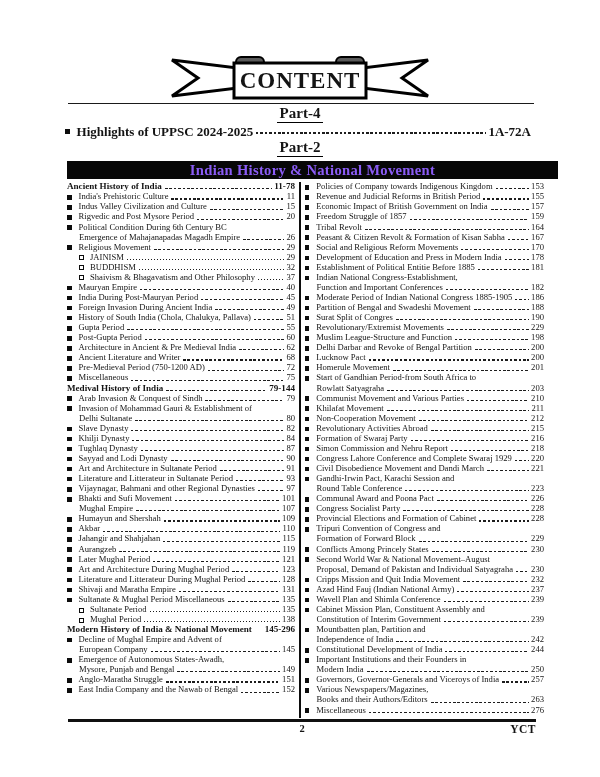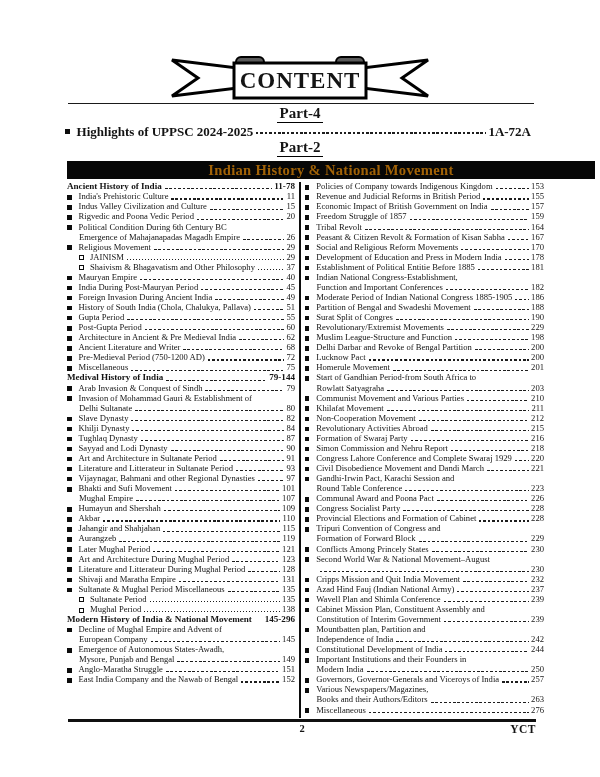--- a/index.html
+++ b/index.html
@@ -14,22 +14,22 @@
   #header-rule{position:absolute;left:68px;top:102.5px;width:466px;height:1.8px;background:#1a1a1a;}
 
   .part-head{position:absolute;left:0;width:600px;text-align:center;font-weight:bold;font-size:15px;}
   #part1{top:105px;}  #part2{top:139px;}
   .part-head .ul{display:inline-block;border-bottom:1.7px solid #000;padding:0 3px 0 3px;}
 
   #highlights{position:absolute;left:65px;top:125.5px;width:466px;display:flex;
       align-items:flex-end;font-weight:bold;font-size:13px;line-height:11px;}
   #highlights .lead{height:1.6px;margin-bottom:2.8px;}
 
-  #banner{position:absolute;left:67px;top:161px;width:528px;height:17.6px;background:#070707;
-      color:#a16207;text-align:center;font-weight:bold;font-size:14.6px;line-height:18px;letter-spacing:.3px;}
+  #banner{position:absolute;left:67px;top:161px;width:491px;height:17.6px;background:#070707;
+      color:#8b5cf6;text-align:center;font-weight:bold;font-size:14.6px;line-height:18px;letter-spacing:.3px;}
 
   
   #toc{position:absolute;left:67px;top:182px;width:477px;height:536px;display:flex;}
   #left-col{width:228px;flex:none;}
   .vdiv{width:1.6px;background:#0c0c0c;flex:none;margin:0 4px;}
   #right-col{flex:1;min-width:0;}
 
   .row{display:flex;align-items:flex-end;height:10.066px;font-size:8.6px;line-height:9.8px;}
   .row.h,.row.h2{font-weight:bold;font-size:9.1px;}
   .row.c,.row.s{padding-left:12px;}
@@ -98,21 +98,21 @@
           <span class="p">11</span>
         </div>
         <div class="row i">
           <span class="sq"></span>
           <span class="t">Indus Valley Civilization and Culture</span>
           <span class="lead"></span>
           <span class="p">15</span>
         </div>
         <div class="row i">
           <span class="sq"></span>
-          <span class="t">Rigvedic and Poona Vedic Period</span>
+          <span class="t">Rigvedic and Post Mysore Period</span>
           <span class="lead"></span>
           <span class="p">20</span>
         </div>
         <div class="row i0">
           <span class="sq"></span>
           <span class="t">Political Condition During 6th Century BC</span>
         </div>
         <div class="row c">
           <span class="t">Emergence of Mahajanapadas Magadh Empire</span>
           <span class="lead"></span>
@@ -125,20 +125,26 @@
           <span class="p">29</span>
         </div>
         <div class="row s">
           <span class="osq"></span>
           <span class="t">JAINISM</span>
           <span class="lead dot"></span>
           <span class="p">29</span>
         </div>
         <div class="row s">
           <span class="osq"></span>
+          <span class="t">BUDDHISM</span>
+          <span class="lead dot"></span>
+          <span class="p">32</span>
+        </div>
+        <div class="row s">
+          <span class="osq"></span>
           <span class="t">Shaivism &amp; Bhagavatism and Other Philosophy</span>
           <span class="lead dot"></span>
           <span class="p">37</span>
         </div>
         <div class="row i">
           <span class="sq"></span>
           <span class="t">Mauryan Empire</span>
           <span class="lead"></span>
           <span class="p">40</span>
         </div>
@@ -581,20 +587,21 @@
           <span class="sq"></span>
           <span class="t">Conflicts Among Princely States</span>
           <span class="lead"></span>
           <span class="p">230</span>
         </div>
         <div class="row i0">
           <span class="sq"></span>
           <span class="t">Second World War &amp; National Movement–August</span>
         </div>
         <div class="row c">
+          <span class="t">Proposal, Demand of Pakistan and Individual Satyagraha</span>
           <span class="lead"></span>
           <span class="p">230</span>
         </div>
         <div class="row i">
           <span class="sq"></span>
           <span class="t">Cripps Mission and Quit India Movement</span>
           <span class="lead"></span>
           <span class="p">232</span>
         </div>
         <div class="row i">

